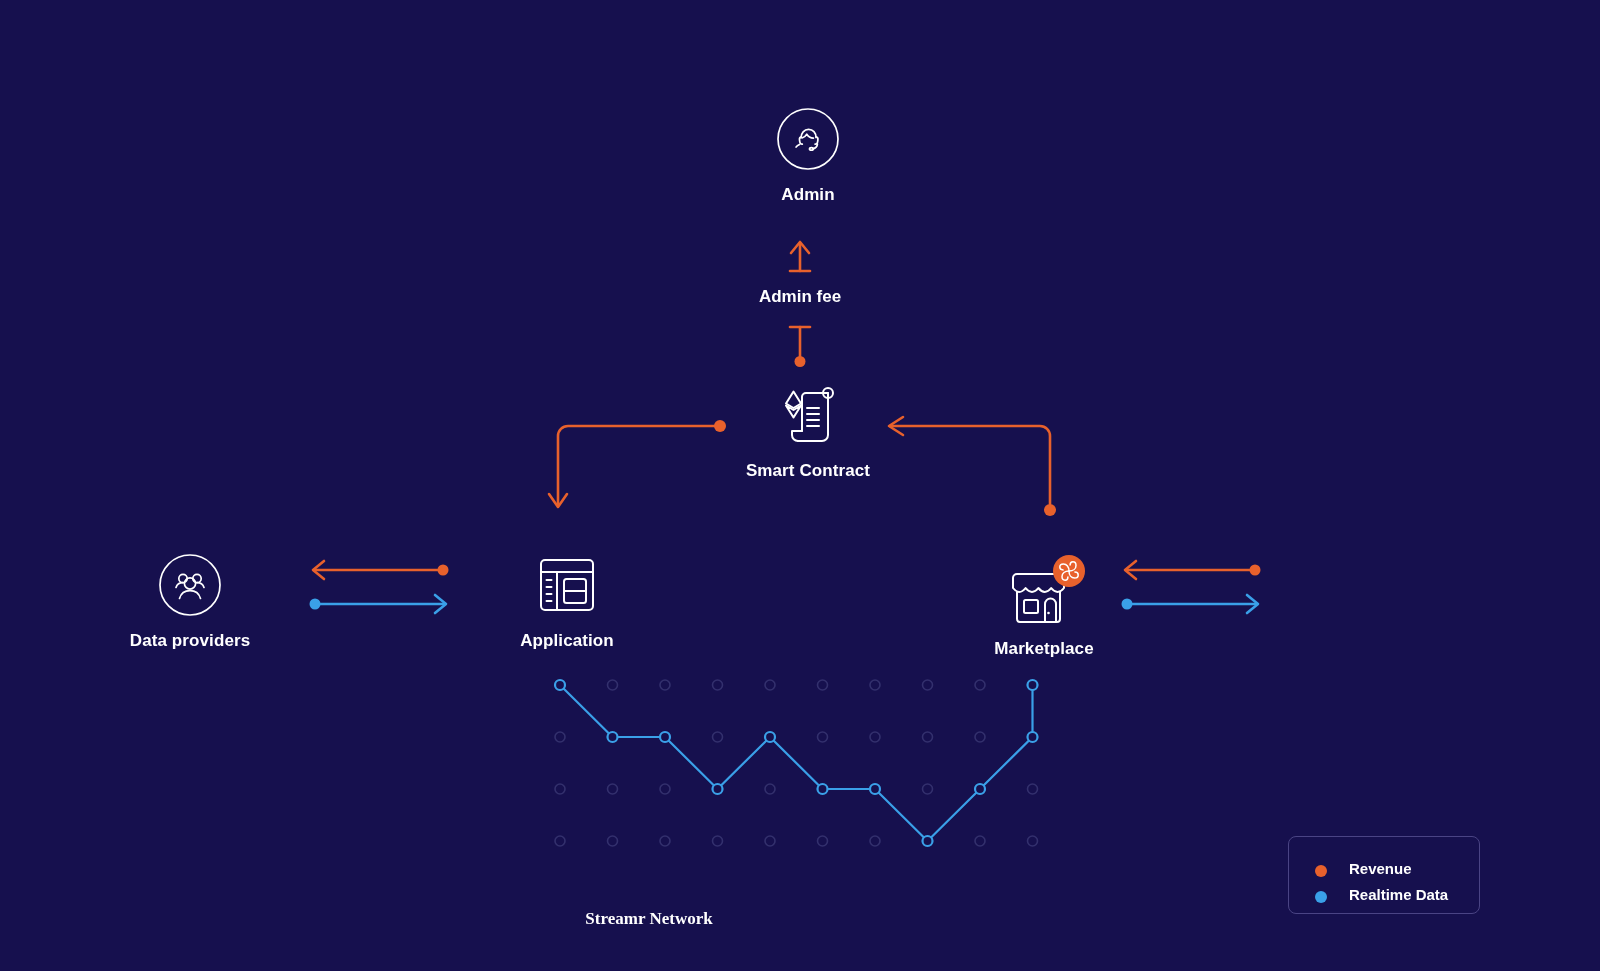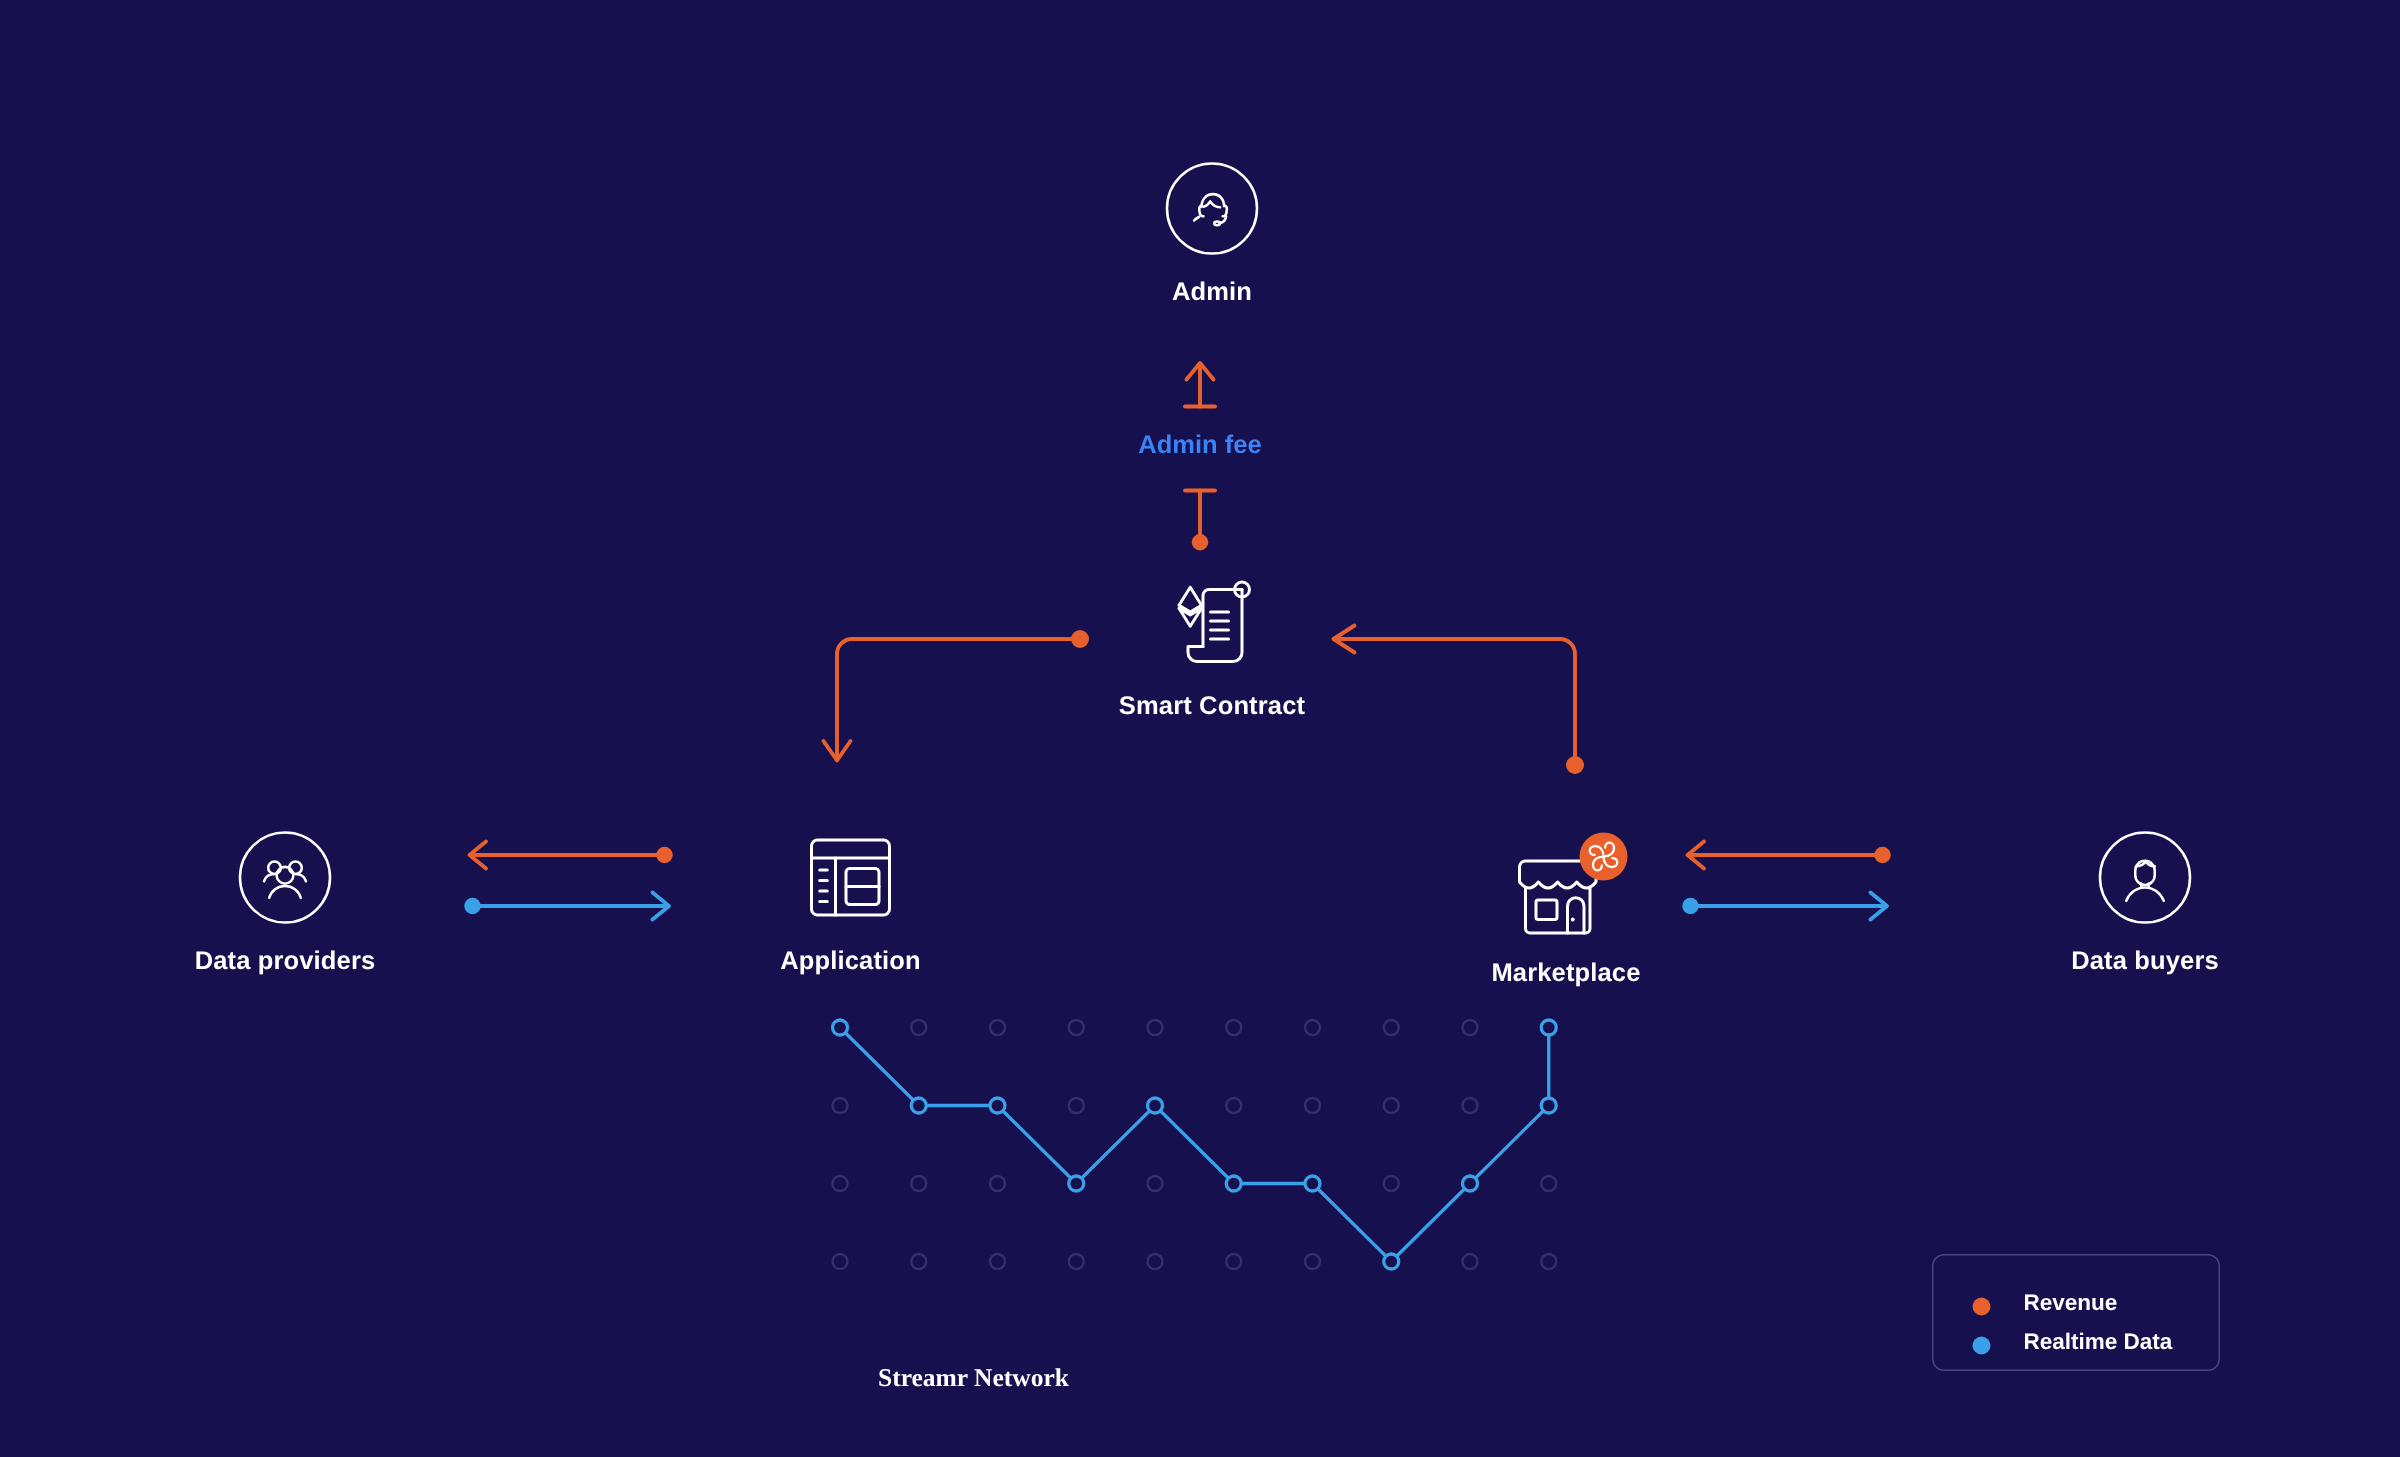--- a/index.html
+++ b/index.html
@@ -116,21 +116,21 @@
 
       <line x1="42" y1="36" x2="62" y2="36"></line>
       <line x1="52" y1="36" x2="52" y2="8"></line>
       <polyline points="43,18 52,7 61,18" fill="none" stroke-linejoin="round"></polyline>
 
       <line x1="42" y1="92" x2="62" y2="92"></line>
       <line x1="52" y1="92" x2="52" y2="124"></line>
       <circle cx="52" cy="126.5" r="5.5" fill="#e8612c" stroke="none"></circle>
     </svg>
     <div style="position:absolute; left:-60px; top:52px; width:224px; text-align:center;
-                font-size:17px; font-weight:bold; color:#3b82f6;">Admin fee</div>
+                font-size:17px; font-weight:bold; color:#ffffff;">Admin fee</div>
   </div>
 
   <div class="node" style="left:808px; top:340px;">
     <div class="glyph">
       <svg class="svg-abs" width="64" height="64" viewBox="0 0 64 64" fill="none" stroke="#ffffff" stroke-width="2" stroke-linecap="round" stroke-linejoin="round">
 
         <path d="M22 58h24a6 6 0 0 0 6-6V10"></path>
         <path d="M22 58a6 6 0 0 1-6-6v-4h10"></path>
         <path d="M26 48V14a4 4 0 0 1 4-4h22"></path>
         <circle cx="52" cy="10" r="5"></circle>
@@ -247,32 +247,20 @@
         <circle cx="139" cy="17" r="5.5" fill="#e8612c" stroke="none"></circle>
       </g>
       <g stroke="#3aa0e8">
         <line x1="13" y1="51" x2="141" y2="51"></line>
         <polyline points="131,42 142,51 131,60"></polyline>
         <circle cx="11" cy="51" r="5.5" fill="#3aa0e8" stroke="none"></circle>
       </g>
     </svg>
   </div>
 
-  <div class="node" style="left:1430px; top:510px;">
-    <div class="glyph">
-      <svg class="svg-abs" width="64" height="64" viewBox="0 0 64 64" fill="none" stroke="#ffffff" stroke-width="1.7" stroke-linecap="round" stroke-linejoin="round">
-        <circle cx="32" cy="32" r="30"></circle>
-        <path d="M25.5 30.5v-3.2a6.5 6.5 0 0 1 13 0v3.2a6.5 6.5 0 0 1-13 0z"></path>
-        <path d="M26 24.5c2.6 0 5-1.2 6.4-3.2 1 1.9 3.2 3.2 6.1 3.2"></path>
-        <path d="M29.5 36v2.6M34.5 36v2.6"></path>
-        <path d="M19.5 47.5c2.2-5.4 7.1-8.9 12.5-8.9s10.3 3.5 12.5 8.9"></path>
-      </svg>
-    </div>
-    <div class="label">Data buyers</div>
-  </div>
 
   <div style="position:absolute; left:530px; top:612px; width:556px; height:232px;">
     <svg id="network-svg" class="svg-abs" width="556" height="232" viewBox="0 0 556 232">
         <circle cx="30" cy="30" r="5" fill="none" stroke="#33306d" stroke-width="1.6"></circle>
         <circle cx="82.5" cy="30" r="5" fill="none" stroke="#33306d" stroke-width="1.6"></circle>
         <circle cx="135" cy="30" r="5" fill="none" stroke="#33306d" stroke-width="1.6"></circle>
         <circle cx="187.5" cy="30" r="5" fill="none" stroke="#33306d" stroke-width="1.6"></circle>
         <circle cx="240" cy="30" r="5" fill="none" stroke="#33306d" stroke-width="1.6"></circle>
         <circle cx="292.5" cy="30" r="5" fill="none" stroke="#33306d" stroke-width="1.6"></circle>
         <circle cx="345" cy="30" r="5" fill="none" stroke="#33306d" stroke-width="1.6"></circle>

